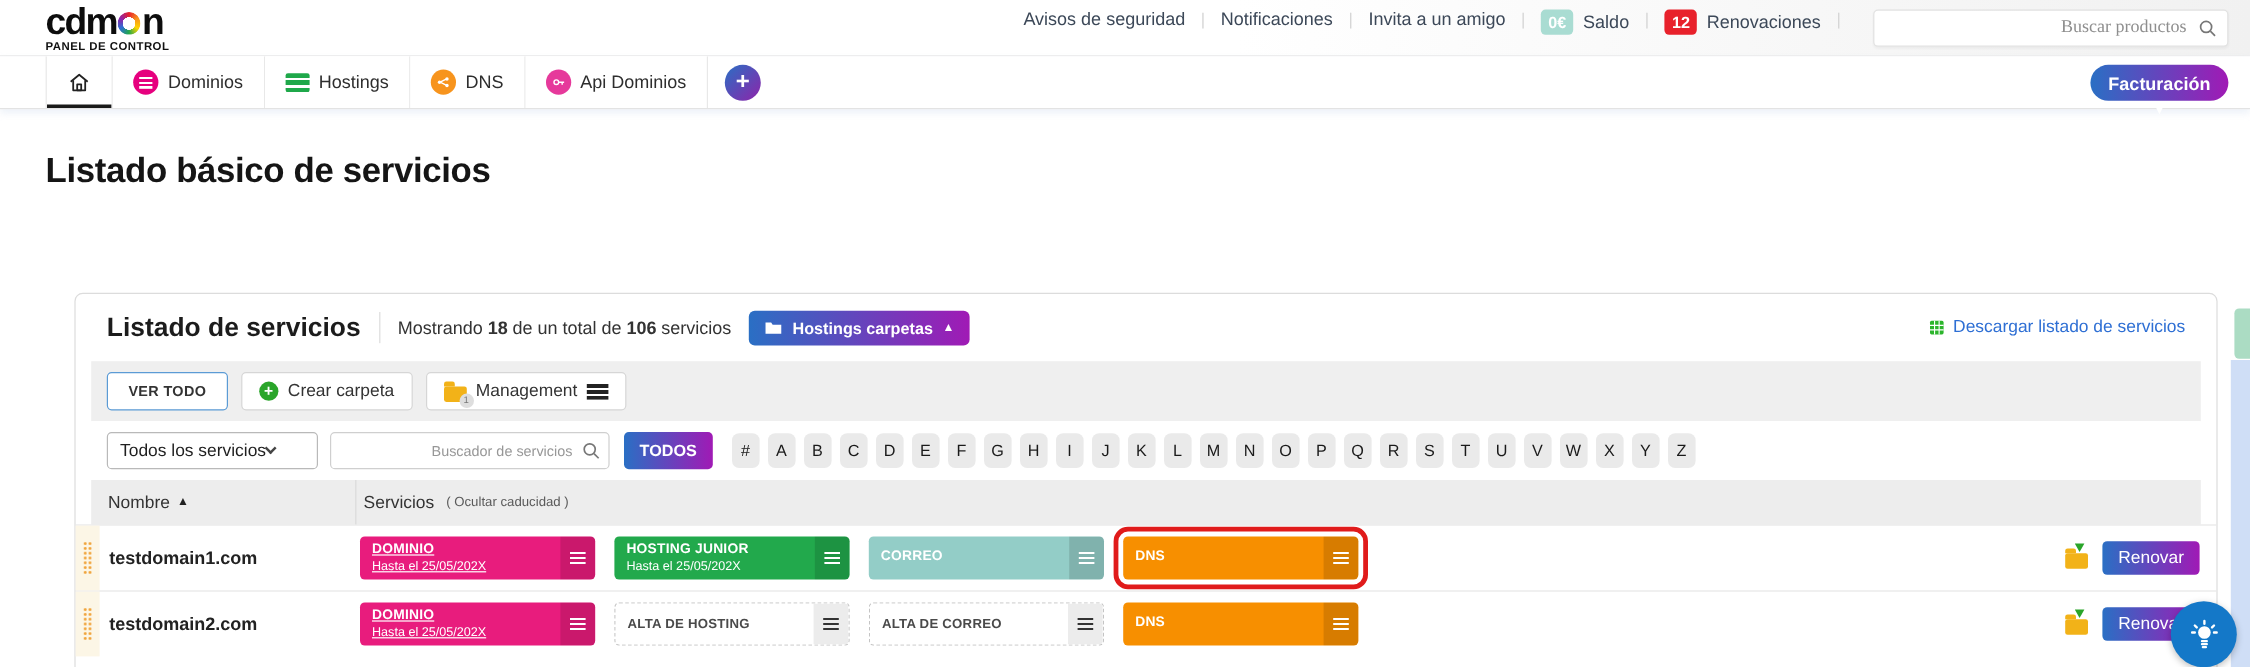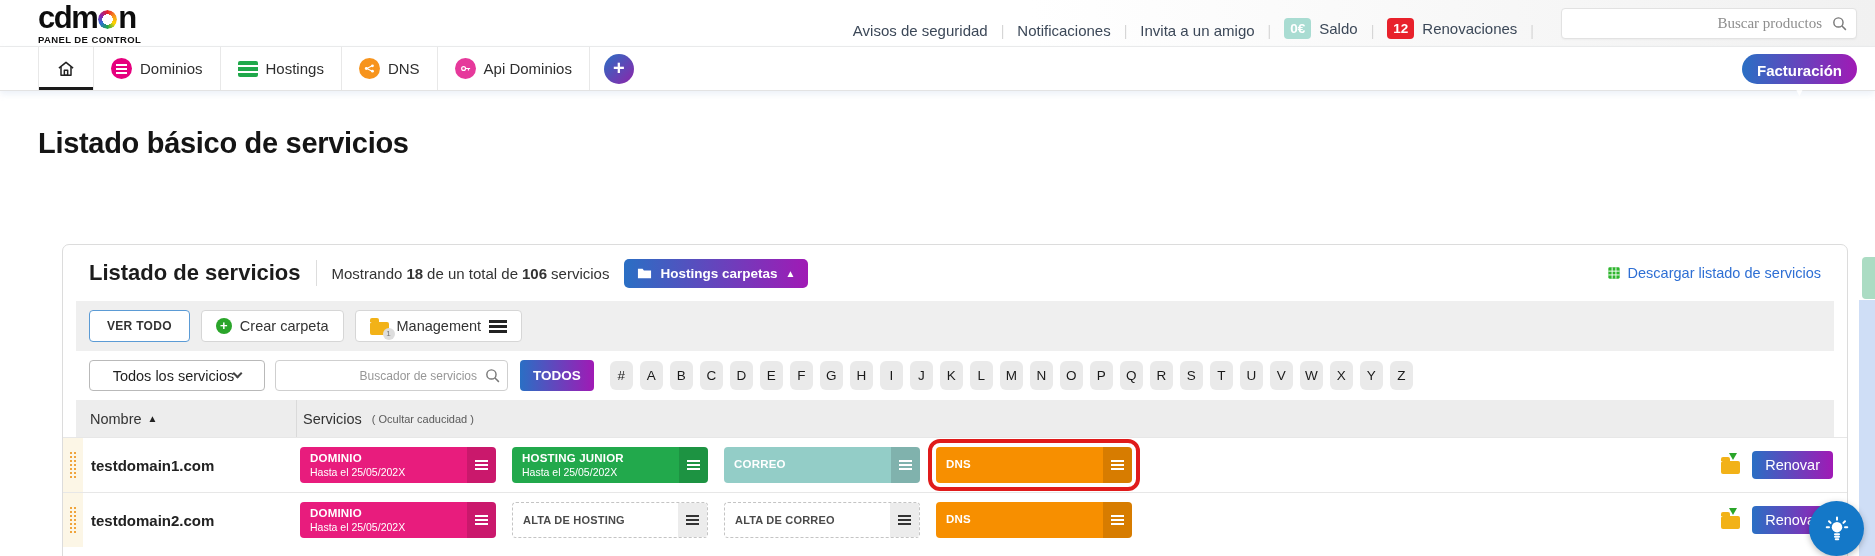--- a/index.html
+++ b/index.html
@@ -9,21 +9,21 @@
   
   .topbar { height:47px; display:flex; align-items:center; padding:0 18px 0 38px;
     background:linear-gradient(90deg,#ffffff 55%,#f1f1f1); border-bottom:1px solid #ececec; }
   .logo-block { display:flex; flex-direction:column; line-height:1; }
   .logo-text { font-size:31px; font-weight:bold; letter-spacing:-1.5px; color:#0d0d0d; display:flex; align-items:center; }
   .logo-o { width:19px; height:19px; border-radius:50%; display:inline-block; margin:4px 1px 0;
     background:conic-gradient(#e8212b,#f7941d,#ffd400,#21a84a,#2e6fd4,#8e24aa,#e8212b);
     -webkit-mask:radial-gradient(circle closest-side, transparent 0 55%, #000 56%);
     mask:radial-gradient(circle closest-side, transparent 0 55%, #000 56%); }
   .logo-sub { font-size:9.5px; font-weight:bold; color:#111; letter-spacing:0.4px; margin-top:2px; text-align:center; }
-  .topbar-right { margin-left:auto; display:flex; align-items:flex-end; }
+  .topbar-right { margin-left:auto; display:flex; align-items:flex-start; }
   .top-link { font-size:15px; color:#3c4858; cursor:pointer; white-space:nowrap; }
   .sep { color:#d6d6d6; margin:0 13px; font-size:14px; }
   .pill-badge { color:#fff; font-weight:bold; font-size:13.5px; padding:3px 6px; border-radius:4px; margin-right:8px; }
   .pill-badge.teal { background:#a9dcd2; }
   .pill-badge.red { background:#e8212b; }
   .badge-link { display:flex; align-items:center; cursor:pointer; }
   .search-box { width:296px; height:31px; background:#fff; border:1px solid #e2e2e2; border-radius:4px;
     margin-left:14px; position:relative; box-shadow:0 1px 2px rgba(0,0,0,0.04); }
   .search-box input { width:100%; height:100%; border:none; outline:none; background:transparent;
     text-align:right; padding:0 34px 0 10px; font-size:15px; color:#555; font-family:Liberation Serif, serif; }
@@ -77,21 +77,21 @@
   .folder { position:relative; width:19px; height:13px; background:#f2b218; border-radius:2px; margin-top:4px; flex:0 0 auto; }
   .folder::before { content:''; position:absolute; top:-4px; left:0; width:9px; height:4px; background:#f2b218; border-radius:2px 2px 0 0; }
   .folder .count { position:absolute; right:-6px; bottom:-5px; width:12px; height:12px; border-radius:50%;
     background:#dedede; color:#777; font-size:8px; display:flex; align-items:center; justify-content:center; }
   .folder.move::after { content:''; position:absolute; top:-8px; left:8px; border:4px solid transparent; border-top:7px solid #2aa52a; }
   .menu-bars { width:18px; height:13px; color:#222;
     background:repeating-linear-gradient(to bottom, currentColor 0 3px, transparent 3px 5px); }
 
   .filter-row { margin:0 13px; padding:9px 13px; display:flex; align-items:center; gap:10px; background:#fff; }
   .type-select { width:176px; height:31px; border:1px solid #b9b9b9; border-radius:4px; background:#fff;
-    display:flex; align-items:center; justify-content:center; padding:0 10px; font-size:14.5px; color:#1f1f1f; cursor:pointer; }
+    display:flex; align-items:center; justify-content:flex-start; padding:0 10px; font-size:14.5px; color:#1f1f1f; cursor:pointer; }
   .chev { width:7px; height:7px; border-right:2px solid #444; border-bottom:2px solid #444; transform:rotate(45deg); margin-top:-4px; }
   .service-search { width:233px; height:31px; border:1px solid #cfcfcf; border-radius:4px; position:relative; background:#fff; }
   .service-search input { width:100%; height:100%; border:none; outline:none; background:transparent;
     padding:0 30px 0 10px; font-size:12px; color:#555; font-family:inherit;text-align:right; }
   .service-search input::placeholder { color:#979797; }
   .service-search .mag { right:6px; top:6px; }
   .btn-todos { height:31px; padding:0 13px; border-radius:4px; font-weight:bold; font-size:13.5px; margin-left:2px; }
   .letters { display:flex; gap:7px; margin-left:6px; }
   .letter-chip { min-width:23px; height:29px; padding:0 4px; background:#eaeaea; border-radius:6px;
     display:flex; align-items:center; justify-content:center; font-size:13.5px; color:#1a1a1a; cursor:pointer; }
@@ -109,21 +109,21 @@
   .handle-dots { width:8px; height:28px; background-image:radial-gradient(#f0a43c 1px, transparent 1.3px); background-size:4px 4px; }
   .row-name { width:217px; font-size:15px; font-weight:bold; color:#222; padding-left:8px; }
   .badges { display:flex; gap:16px; align-items:center; }
   .badge { width:196px; height:36px; border-radius:4px; display:flex; overflow:hidden; cursor:pointer; }
   .badge-main { flex:1; display:flex; flex-direction:column; justify-content:center; padding:0 10px; gap:2px; }
   .badge-label { font-size:11.5px; font-weight:bold; letter-spacing:0.2px; line-height:1; }
   .badge-sub { font-size:10.5px; line-height:1; }
   .badge-sub:empty { display:none; }
   .badge-menu { width:29px; display:flex; align-items:center; justify-content:center; background:rgba(0,0,0,0.13); color:#fff; }
   .badge-menu .bars { width:13px; height:11px; color:#fff; }
-  .badge.pink   { background:#e81c7d; color:#fff; }
+  .badge.pink   { background:#e81c7d; color:#fff;text-decoration:underline; }
   .badge.green  { background:#22a94c; color:#fff; }
   .badge.teal   { background:#93cdc7; color:#fff; }
   .badge.orange { background:#f78f00; color:#fff; }
   .badge.outline { background:#fff; border:1px dashed #c4c4c4; color:#4a4a4a; }
   .badge.outline .badge-label { font-size:11px; color:#4a4a4a; }
   .badge.outline .badge-menu { background:#ececec; }
   .badge.outline .badge-menu .bars { color:#333; }
   .badge.red-outline { outline:4px solid #e01b1b; outline-offset:4px; }
   .row-action { margin-left:auto; display:flex; align-items:center; gap:12px; padding-right:14px; }
   .btn-renovar { height:28px; padding:0 13px; border-radius:4px; font-size:14.5px; }

